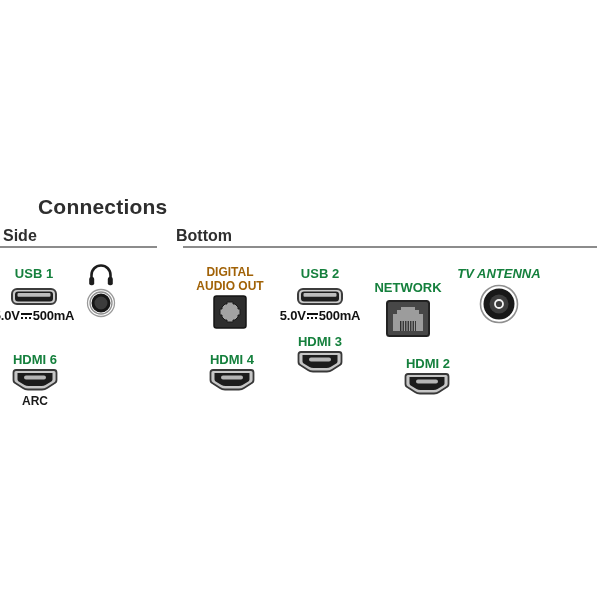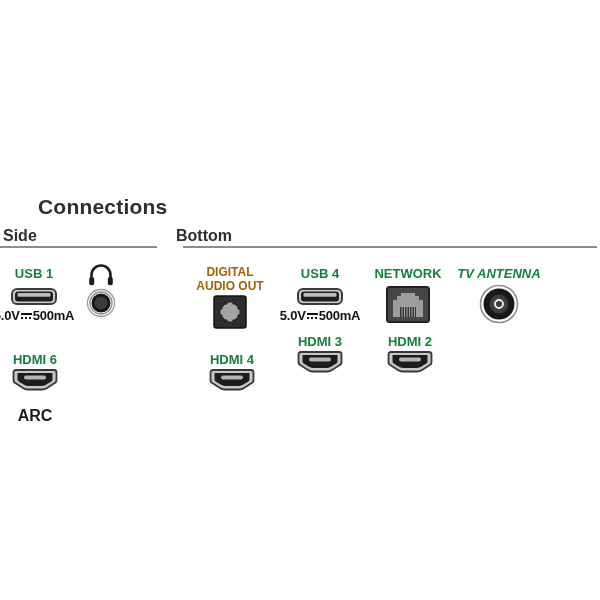--- a/index.html
+++ b/index.html
@@ -12,21 +12,21 @@
     top:195px;left:2px;font-size:21px;line-height:24px;font-weight:700;
     color:#2e2e2e;letter-spacing:0.2px;margin-left:36px;
   }
   .sec-label{top:227px;font-size:16px;line-height:18px;font-weight:700;color:#2e2e2e;}
   .rule{top:246px;height:2px;background:#8c8c8c;}
   .rule-side{left:0;width:157px;}
   .rule-bottom{left:183px;width:414px;}
   .group{display:flex;flex-direction:column;align-items:center;}
   .port-label{font-size:13px;line-height:14px;font-weight:700;color:#15803d;text-align:center;white-space:nowrap;}
   .port-label2{font-size:12px;line-height:13.5px;font-weight:700;color:#a16207;text-align:center;white-space:nowrap;}
-  .sub-label{font-size:16px;line-height:12px;font-weight:700;color:#1a1a1a;margin-top:19px;}
+  .sub-label{font-size:12px;line-height:12px;font-weight:700;color:#1a1a1a;margin-top:4px;}
   .voltage{display:flex;align-items:center;margin-top:3px;font-size:13px;font-weight:700;
            letter-spacing:-0.2px;color:#111;white-space:nowrap;}
   .dc{display:inline-flex;flex-direction:column;justify-content:center;width:11px;height:8px;margin:1px 1px 0 1px;}
   .dc-top{width:11px;height:2px;background:#111;}
   .dc-bot{width:11px;height:2px;margin-top:1.5px;
           background:repeating-linear-gradient(90deg,#111 0 2.5px,transparent 2.5px 4px);}
   svg{display:block;}
 </style>
 </head>
 <body>
@@ -73,37 +73,37 @@
   <div class="abs group" style="left:180px;top:266px;width:100px;">
     <div class="port-label2">DIGITAL</div>
     <div class="port-label2">AUDIO OUT</div>
     <svg width="34" height="34" viewBox="0 0 34 34" style="margin-top:2px;">
       <rect x="1" y="1" width="32" height="32" rx="2.5" fill="#2e2e2e" stroke="#151515" stroke-width="1.5"></rect>
       <polygon points="9,12 12,9 14,9 14,7 20,7 20,9 22,9 25,12 25,14 27,14 27,20 25,20 25,22 22,25 20,25 20,27 14,27 14,25 12,25 9,22 9,20 7,20 7,14 9,14" fill="#a3a3a3" stroke="#1a1a1a" stroke-width="1"></polygon>
     </svg>
   </div>
 
   <div class="abs group" style="left:286px;top:267px;width:68px;">
-    <div class="port-label">USB 4</div>
+    <div class="port-label">USB 2</div>
     <svg width="46" height="17" viewBox="0 0 46 17" style="margin-top:7px;">
       <rect x="1" y="1" width="44" height="15" rx="5" fill="#cccccc" stroke="#3c3c3c" stroke-width="2"></rect>
       <rect x="4" y="3.5" width="38" height="10" rx="3" fill="#1e1e1e"></rect>
       <rect x="6.5" y="5" width="33" height="3.8" rx="1" fill="#bdbdbd"></rect>
     </svg>
     <div class="voltage">
       <span>5.0V</span>
       <span class="dc">
           <span class="dc-top"></span>
           <span class="dc-bot"></span>
         </span>
       <span>500mA</span>
     </div>
   </div>
 
-  <div class="abs group" style="left:363px;top:267px;width:90px;">
+  <div class="abs group" style="left:363px;top:281px;width:90px;">
     <div class="port-label">NETWORK</div>
     <svg width="44" height="37" viewBox="0 0 44 37" style="margin-top:5px;">
       <rect x="1" y="1" width="42" height="35" rx="2.5" fill="#474747" stroke="#222222" stroke-width="2"></rect>
       <path d="M7 31 V14 H11 V10 H15 V7 H29 V10 H33 V14 H37 V31 Z" fill="#9c9c9c"></path>
       <rect x="14" y="21" width="16" height="10" fill="#2f2f2f"></rect>
       <g stroke="#9c9c9c" stroke-width="1.2">
         <line x1="16" y1="21" x2="16" y2="31"></line>
         <line x1="18.5" y1="21" x2="18.5" y2="31"></line>
         <line x1="21" y1="21" x2="21" y2="31"></line>
         <line x1="23.5" y1="21" x2="23.5" y2="31"></line>
@@ -144,21 +144,21 @@
 
   <div class="abs group" style="left:280px;top:335px;width:80px;">
     <div class="port-label">HDMI 3</div>
     <svg width="46" height="22" viewBox="0 0 46 22" style="margin-top:2px;">
       <path d="M4 1 H42 Q44.5 1 44.5 3.5 V11 Q44.5 13.5 42 14.5 L35 19 Q33 20.5 30 20.5 H16 Q13 20.5 11 19 L4 14.5 Q1.5 13.5 1.5 11 V3.5 Q1.5 1 4 1 Z" fill="#c6c6c6" stroke="#383838" stroke-width="1.8" stroke-linejoin="round"></path>
       <path d="M5.5 4 H40.5 V10.5 Q40.5 12 38.5 13 L33.5 16 Q32 17 29.5 17 H16.5 Q14 17 12.5 16 L7.5 13 Q5.5 12 5.5 10.5 Z" fill="#1c1c1c"></path>
       <rect x="12" y="6.5" width="22" height="4" rx="2" fill="#b5b5b5"></rect>
     </svg>
   </div>
 
-  <div class="abs group" style="left:370px;top:335px;width:80px;">
+  <div class="abs group" style="left:370px;top:357px;width:80px;align-items:flex-end;">
     <div class="port-label">HDMI 2</div>
     <svg width="46" height="22" viewBox="0 0 46 22" style="margin-top:2px;">
       <path d="M4 1 H42 Q44.5 1 44.5 3.5 V11 Q44.5 13.5 42 14.5 L35 19 Q33 20.5 30 20.5 H16 Q13 20.5 11 19 L4 14.5 Q1.5 13.5 1.5 11 V3.5 Q1.5 1 4 1 Z" fill="#c6c6c6" stroke="#383838" stroke-width="1.8" stroke-linejoin="round"></path>
       <path d="M5.5 4 H40.5 V10.5 Q40.5 12 38.5 13 L33.5 16 Q32 17 29.5 17 H16.5 Q14 17 12.5 16 L7.5 13 Q5.5 12 5.5 10.5 Z" fill="#1c1c1c"></path>
       <rect x="12" y="6.5" width="22" height="4" rx="2" fill="#b5b5b5"></rect>
     </svg>
   </div>
 
 </div>
 

